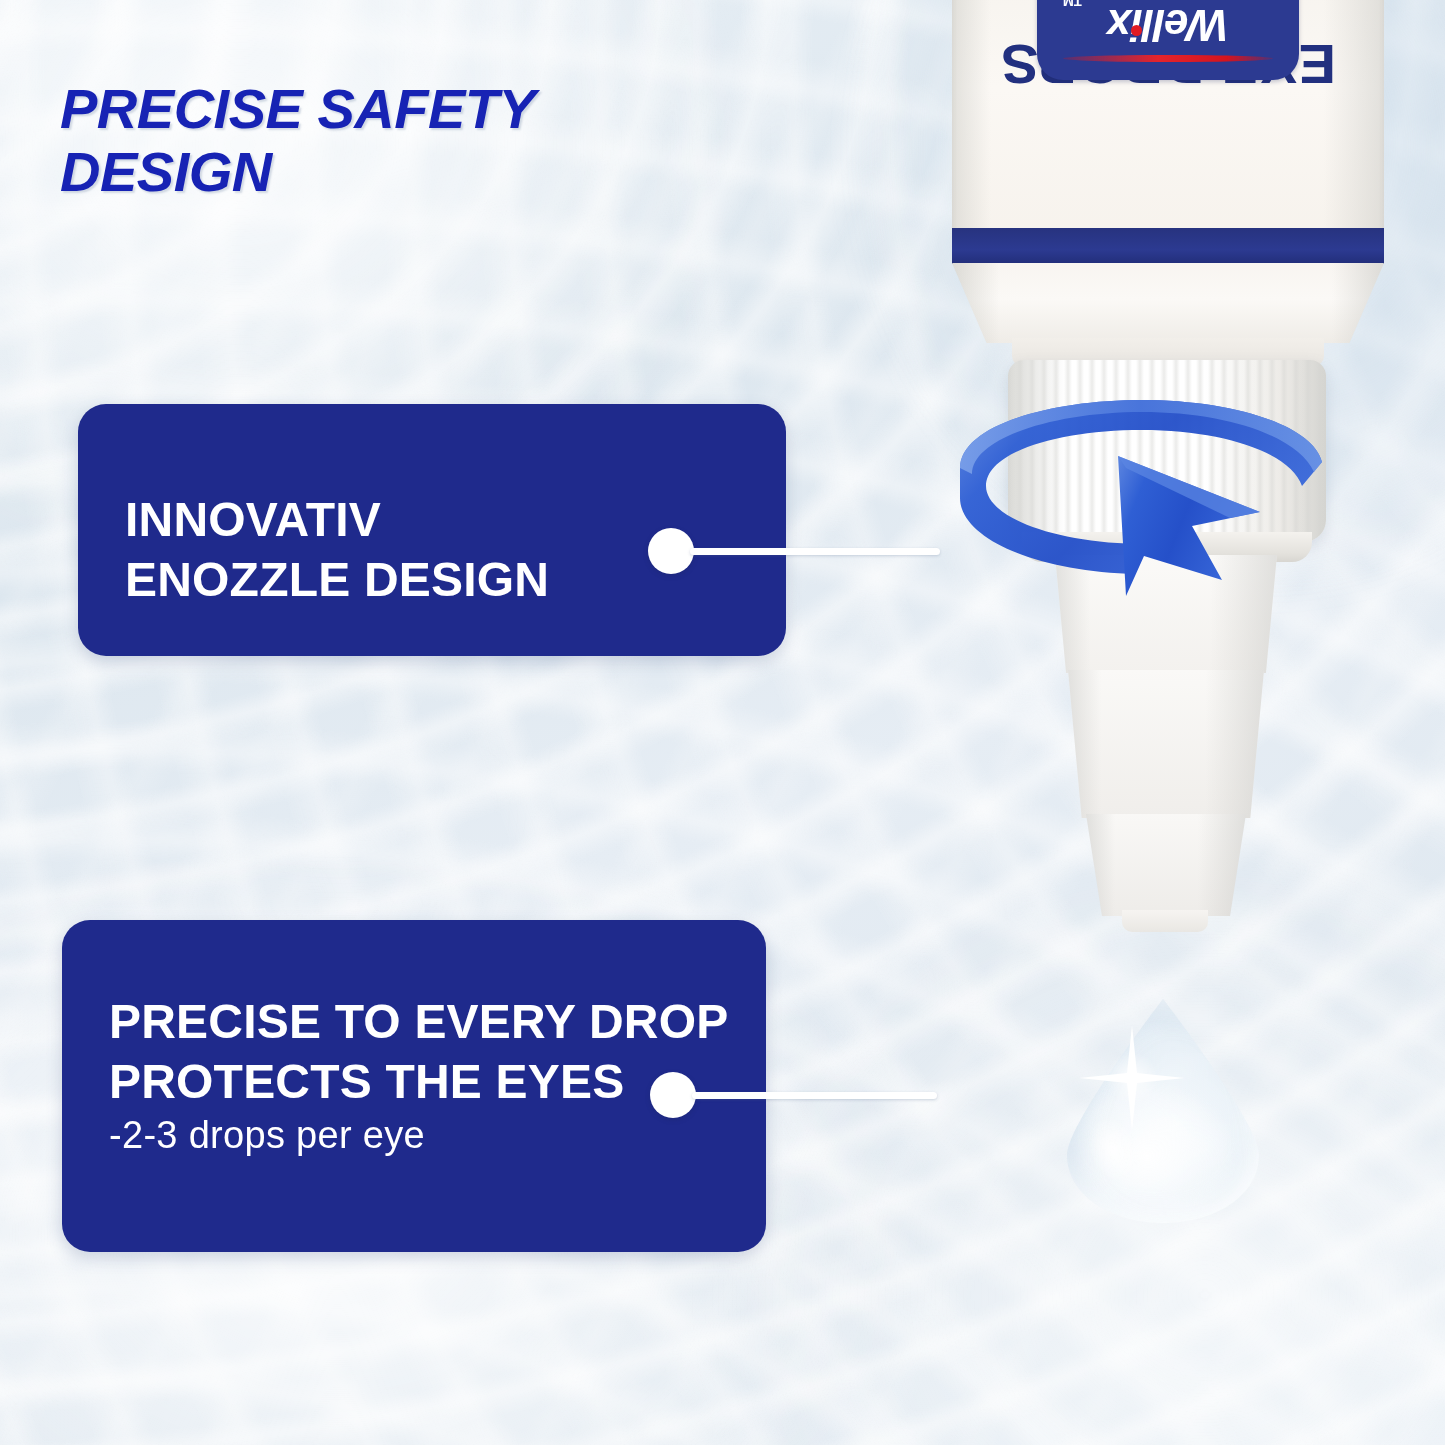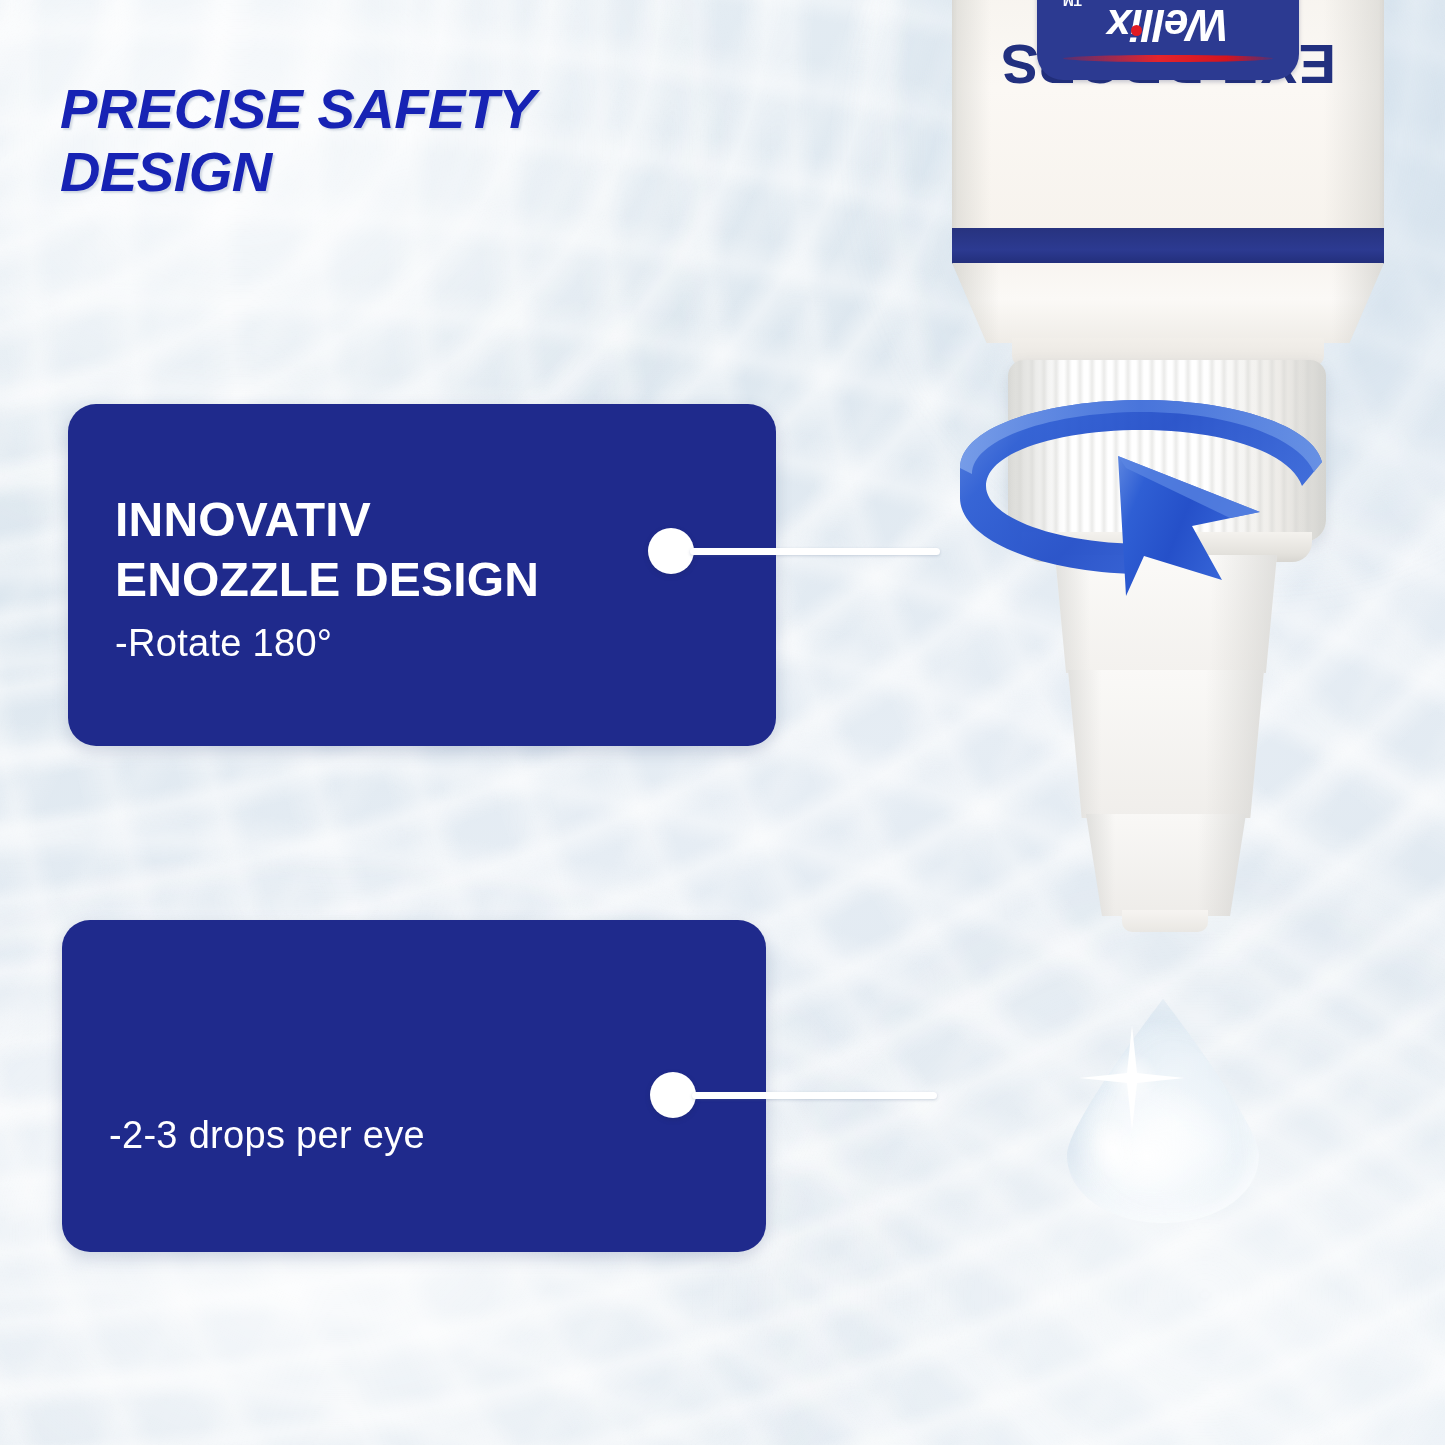--- a/index.html
+++ b/index.html
@@ -102,21 +102,21 @@
     white-space: pre-line;
   }
 
   
   .callout {
     position: absolute;
     background: #1f2a8c;
     border-radius: 28px;
     box-shadow: 0 6px 16px rgba(60,80,130,.22);
   }
-  #callout-1 { left: 68px; top: 404px;  width: 708px; height: 342px; }
+  #callout-1 { left: 78px; top: 404px;  width: 708px; height: 252px; }
   #callout-2 { left: 62px; top: 920px;  width: 704px; height: 332px; }
 
   .callout-heading {
     position: absolute;
     left: 47px;
     color: #ffffff;
     font-size: 48px;
     font-weight: bold;
     line-height: 1.24;
     letter-spacing: .2px;
@@ -518,24 +518,25 @@
       </defs>
       <circle cx="55" cy="55" r="26" fill="url(#spkG)"></circle>
       <path d="M55,2 L60,50 L108,55 L60,60 L55,108 L50,60 L2,55 L50,50 Z" fill="#ffffff" opacity=".95"></path>
       <path d="M55,26 L58,52 L84,55 L58,58 L55,84 L52,58 L26,55 L52,52 Z" fill="#ffffff"></path>
     </svg>
   </div>
 
   <div class="callout" id="callout-1">
     <div class="callout-heading">INNOVATIV
 ENOZZLE DESIGN</div>
-    <div class="callout-sub">-Rotate 180°</div>
   </div>
   <div class="leader-dot" style="left:648px; top:528px;"></div>
   <div class="leader-line" style="left:690px; top:548px; width:250px;"></div>
 
   <div class="callout" id="callout-2">
+    <div class="callout-heading">PRECISE TO EVERY DROP
+PROTECTS THE EYES</div>
     <div class="callout-sub">-2-3 drops per eye</div>
   </div>
   <div class="leader-dot" style="left:650px; top:1072px;"></div>
   <div class="leader-line" style="left:692px; top:1092px; width:245px;"></div>
 
 </div>
 
 </body></html>

